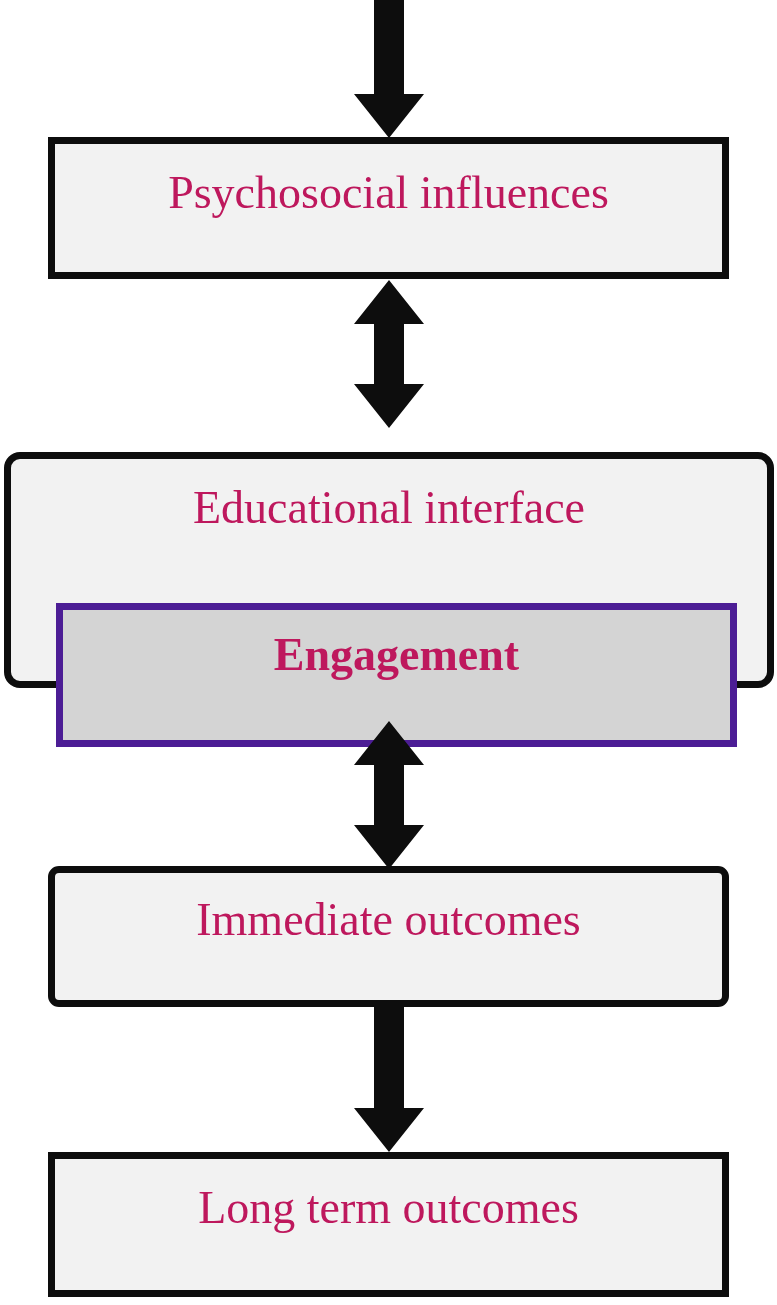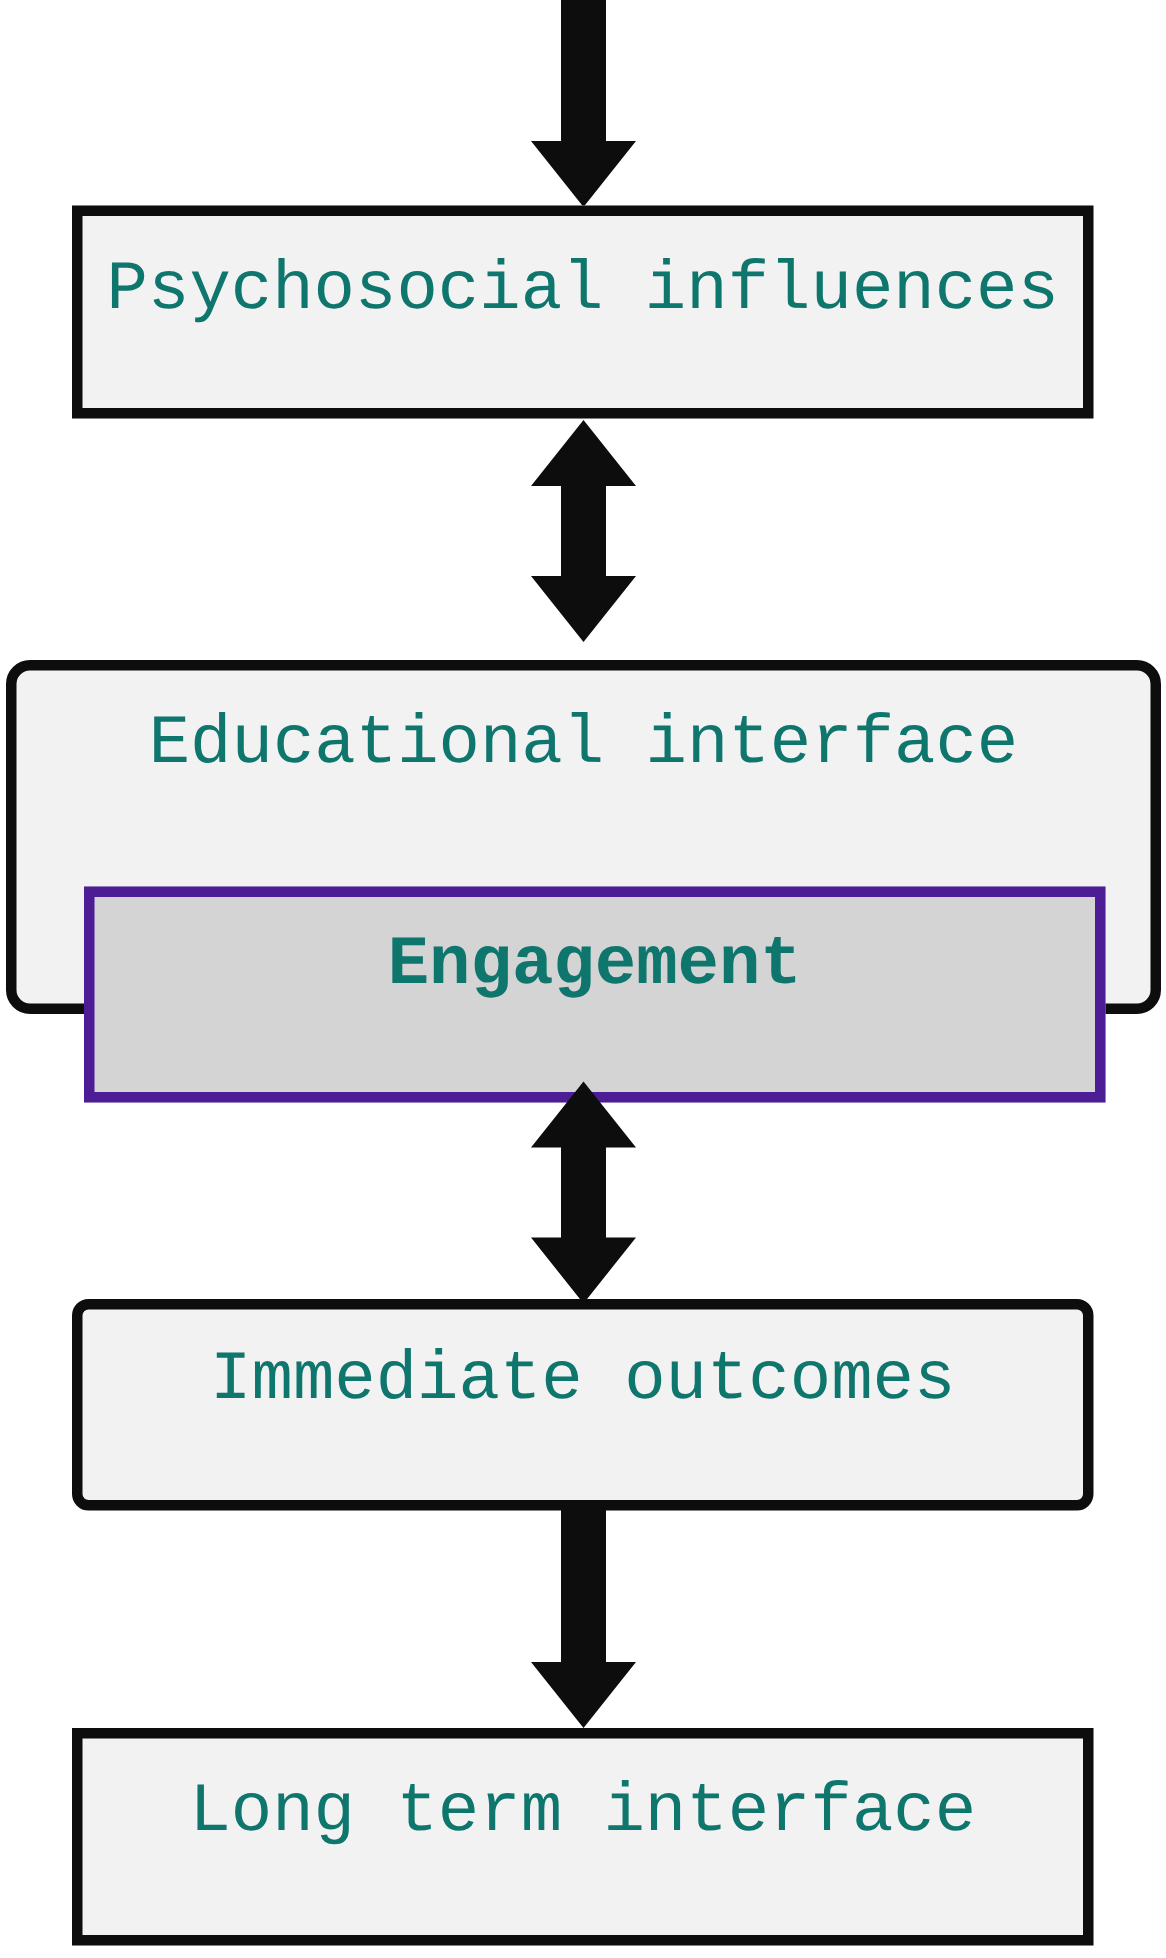--- a/index.html
+++ b/index.html
@@ -20,41 +20,41 @@
   .node-box {
     position: absolute;
     box-sizing: border-box;
     background: #f2f2f2;
     border: 7px solid #0d0d0d;
     display: flex;
     align-items: flex-start;
     justify-content: center;
   }
   .node-label {
-    font-family: Liberation Mono, monospace;
-    color: #0f766e;
+    font-family: Liberation Serif, serif;
+    color: #be185d;
     font-size: 46px;
     line-height: 1;
     white-space: nowrap;
     font-weight: normal;
   }
   
   #box-psychosocial {
     left: 48px;
     top: 137px;
     width: 681px;
     height: 142px;
   }
   #box-psychosocial .node-label {
     margin-top: 26px;
   }
   
   #box-educational {
     left: 4px;
-    top: 440px;
+    top: 452px;
     width: 770px;
     height: 236px;
     align-items: flex-start;
     border-radius: 16px;
   }
   #box-educational > .node-label {
     margin-top: 26px;
   }
   
   #box-engagement {
@@ -147,16 +147,16 @@
     <span class="node-label">Immediate outcomes</span>
   </div>
 
   <div class="arrow" id="arrow-imm-long">
     <svg width="86" height="150" viewBox="0 0 86 150" aria-hidden="true">
       <polygon points="28,0 58,0 58,104 78,104 43,148 8,104 28,104" fill="#0d0d0d"></polygon>
     </svg>
   </div>
 
   <div class="node-box" id="box-longterm">
-    <span class="node-label">Long term interface</span>
+    <span class="node-label">Long term outcomes</span>
   </div>
 
 </div>
 
 </body></html>

